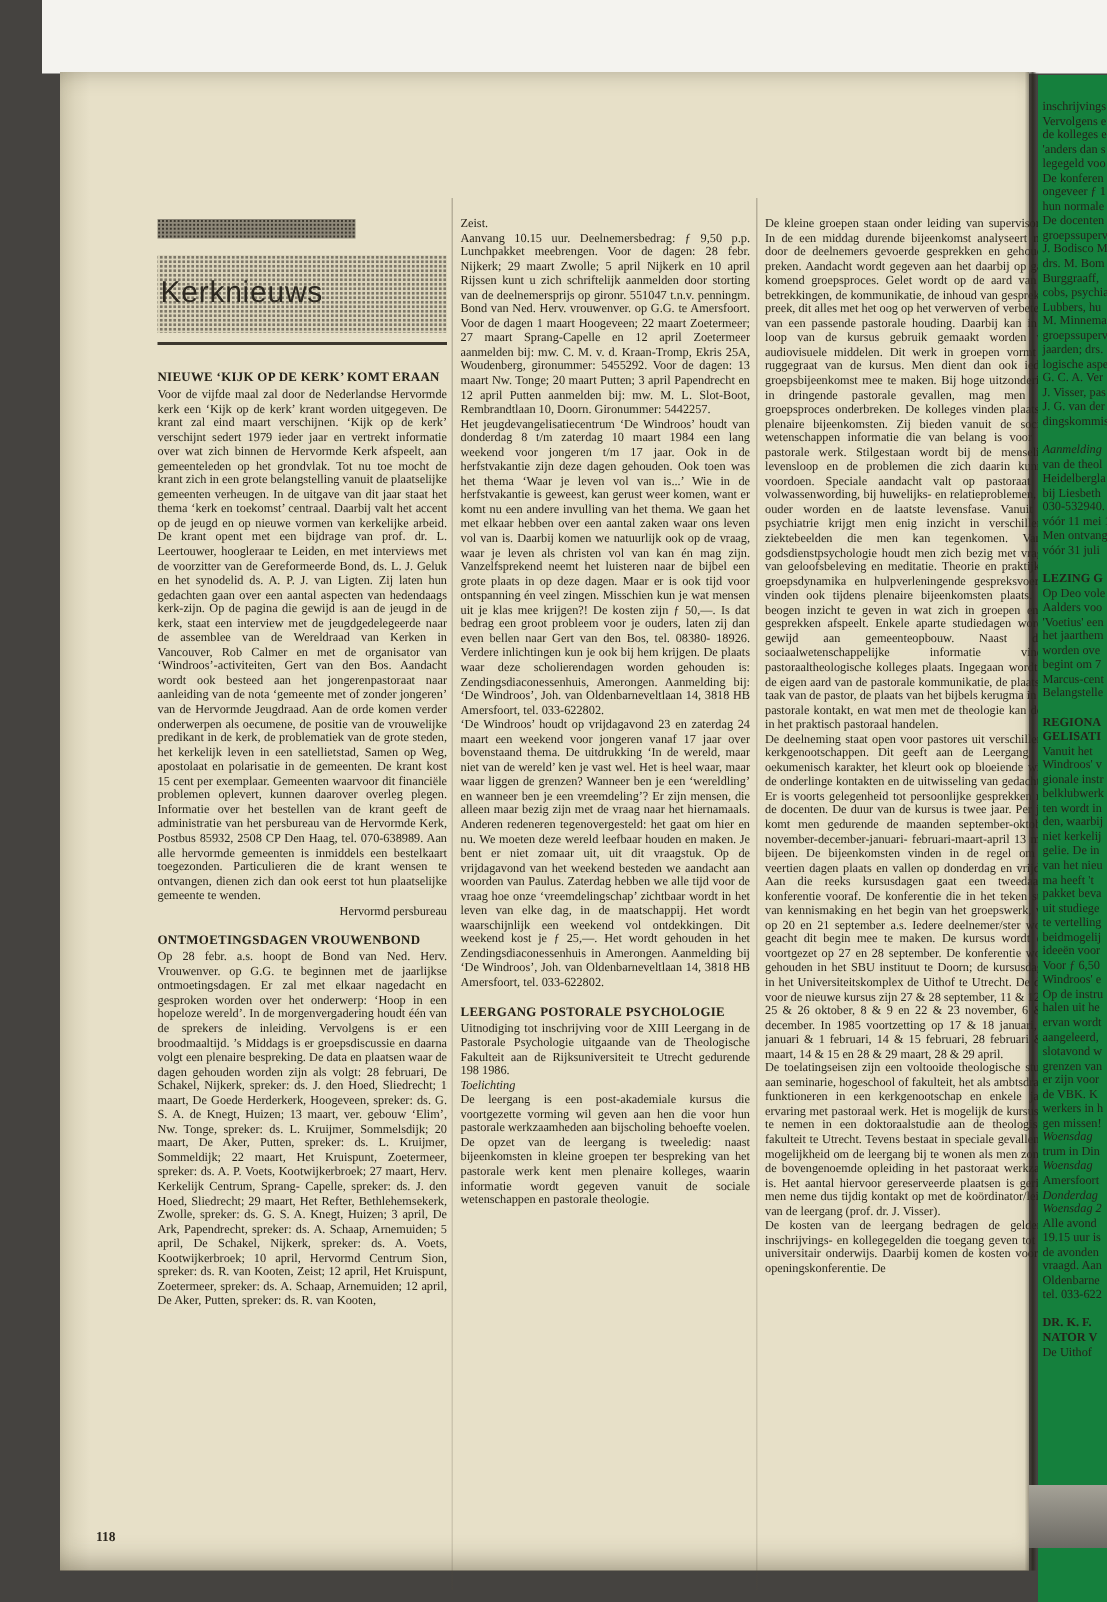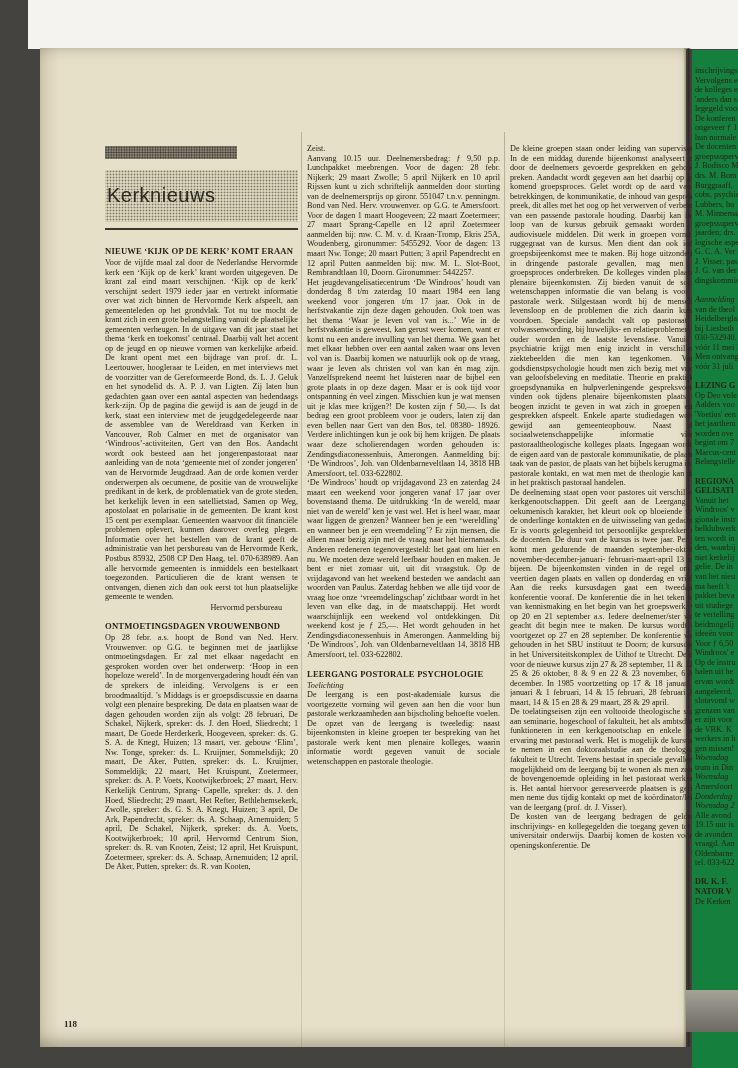--- a/index.html
+++ b/index.html
@@ -46,21 +46,21 @@
     background-size:3px 3px;
     display:flex;align-items:center;
   }
   .masthead .mtitle{
     font-family:"Liberation Sans", sans-serif;
     font-size:20px;color:#2c2820;padding-left:10px;letter-spacing:.5px;
   }
   .mrule{width:206px;height:2px;background:#3c372e;margin:6px 0 16px -8px;}
   .blk{margin:0;}
   .blk.h{font-weight:bold;font-size:8.6px;line-height:10px;margin:9px 0 2px 0;text-align:left;letter-spacing:.2px;}
-  .blk.by{text-align:right;margin:1px 16px 3px 0;}
+  .blk.by{text-align:right;margin:1px 0 3px 0;}
   .blk.pi{font-style:italic;}
   .pagenum{position:absolute;left:24px;top:971px;font-weight:bold;font-size:9px;color:#2c2820;}
   .edge-strip .ln{font-size:8.2px;line-height:9.55px;white-space:nowrap;color:#262218;padding-left:3px;}
   .edge-strip .ln.b{font-weight:bold;}
   .edge-strip .ln.i{font-style:italic;}
   .edge-strip .ln.g{height:9.55px;}
 </style>
 </head>
 <body>
 
@@ -81,20 +81,21 @@
         <div class="blk p">Op 28 febr. a.s. hoopt de Bond van Ned. Herv. Vrouwenver. op G.G. te beginnen met de jaarlijkse ontmoetingsdagen. Er zal met elkaar nagedacht en gesproken worden over het onderwerp: ‘Hoop in een hopeloze wereld’. In de morgenvergadering houdt één van de sprekers de inleiding. Vervolgens is er een broodmaaltijd. ’s Middags is er groepsdiscussie en daarna volgt een plenaire bespreking. De data en plaatsen waar de dagen gehouden worden zijn als volgt: 28 februari, De Schakel, Nijkerk, spreker: ds. J. den Hoed, Sliedrecht; 1 maart, De Goede Herderkerk, Hoogeveen, spreker: ds. G. S. A. de Knegt, Huizen; 13 maart, ver. gebouw ‘Elim’, Nw. Tonge, spreker: ds. L. Kruijmer, Sommelsdijk; 20 maart, De Aker, Putten, spreker: ds. L. Kruijmer, Sommeldijk; 22 maart, Het Kruispunt, Zoetermeer, spreker: ds. A. P. Voets, Kootwijkerbroek; 27 maart, Herv. Kerkelijk Centrum, Sprang- Capelle, spreker: ds. J. den Hoed, Sliedrecht; 29 maart, Het Refter, Bethlehemsekerk, Zwolle, spreker: ds. G. S. A. Knegt, Huizen; 3 april, De Ark, Papendrecht, spreker: ds. A. Schaap, Arnemuiden; 5 april, De Schakel, Nijkerk, spreker: ds. A. Voets, Kootwijkerbroek; 10 april, Hervormd Centrum Sion, spreker: ds. R. van Kooten, Zeist; 12 april, Het Kruispunt, Zoetermeer, spreker: ds. A. Schaap, Arnemuiden; 12 april, De Aker, Putten, spreker: ds. R. van Kooten,</div>
       </div>
   </div>
   <div class="col col2">
     <div id="col2">
         <div class="blk p">Zeist.</div>
         <div class="blk p">Aanvang 10.15 uur. Deelnemersbedrag: ƒ 9,50 p.p. Lunchpakket meebrengen. Voor de dagen: 28 febr. Nijkerk; 29 maart Zwolle; 5 april Nijkerk en 10 april Rijssen kunt u zich schriftelijk aanmelden door storting van de deelnemersprijs op gironr. 551047 t.n.v. penningm. Bond van Ned. Herv. vrouwenver. op G.G. te Amersfoort. Voor de dagen 1 maart Hoogeveen; 22 maart Zoetermeer; 27 maart Sprang-Capelle en 12 april Zoetermeer aanmelden bij: mw. C. M. v. d. Kraan-Tromp, Ekris 25A, Woudenberg, gironummer: 5455292. Voor de dagen: 13 maart Nw. Tonge; 20 maart Putten; 3 april Papendrecht en 12 april Putten aanmelden bij: mw. M. L. Slot-Boot, Rembrandtlaan 10, Doorn. Gironummer: 5442257.</div>
         <div class="blk p">Het jeugdevangelisatiecentrum ‘De Windroos’ houdt van donderdag 8 t/m zaterdag 10 maart 1984 een lang weekend voor jongeren t/m 17 jaar. Ook in de herfstvakantie zijn deze dagen gehouden. Ook toen was het thema ‘Waar je leven vol van is...’ Wie in de herfstvakantie is geweest, kan gerust weer komen, want er komt nu een andere invulling van het thema. We gaan het met elkaar hebben over een aantal zaken waar ons leven vol van is. Daarbij komen we natuurlijk ook op de vraag, waar je leven als christen vol van kan én mag zijn. Vanzelfsprekend neemt het luisteren naar de bijbel een grote plaats in op deze dagen. Maar er is ook tijd voor ontspanning én veel zingen. Misschien kun je wat mensen uit je klas mee krijgen?! De kosten zijn ƒ 50,—. Is dat bedrag een groot probleem voor je ouders, laten zij dan even bellen naar Gert van den Bos, tel. 08380- 18926. Verdere inlichtingen kun je ook bij hem krijgen. De plaats waar deze scholierendagen worden gehouden is: Zendingsdiaconessenhuis, Amerongen. Aanmelding bij: ‘De Windroos’, Joh. van Oldenbarneveltlaan 14, 3818 HB Amersfoort, tel. 033-622802.</div>
         <div class="blk p">‘De Windroos’ houdt op vrijdagavond 23 en zaterdag 24 maart een weekend voor jongeren vanaf 17 jaar over bovenstaand thema. De uitdrukking ‘In de wereld, maar niet van de wereld’ ken je vast wel. Het is heel waar, maar waar liggen de grenzen? Wanneer ben je een ‘wereldling’ en wanneer ben je een vreemdeling’? Er zijn mensen, die alleen maar bezig zijn met de vraag naar het hiernamaals. Anderen redeneren tegenovergesteld: het gaat om hier en nu. We moeten deze wereld leefbaar houden en maken. Je bent er niet zomaar uit, uit dit vraagstuk. Op de vrijdagavond van het weekend besteden we aandacht aan woorden van Paulus. Zaterdag hebben we alle tijd voor de vraag hoe onze ‘vreemdelingschap’ zichtbaar wordt in het leven van elke dag, in de maatschappij. Het wordt waarschijnlijk een weekend vol ontdekkingen. Dit weekend kost je ƒ 25,—. Het wordt gehouden in het Zendingsdiaconessenhuis in Amerongen. Aanmelding bij ‘De Windroos’, Joh. van Oldenbarneveltlaan 14, 3818 HB Amersfoort, tel. 033-622802.</div>
         <div class="blk h">LEERGANG POSTORALE PSYCHOLOGIE</div>
+        <div class="blk p">Uitnodiging tot inschrijving voor de XIII Leergang in de Pastorale Psychologie uitgaande van de Theologische Fakulteit aan de Rijksuniversiteit te Utrecht gedurende 198  1986.</div>
         <div class="blk pi">Toelichting</div>
         <div class="blk p">De leergang is een post-akademiale kursus die voortgezette vorming wil geven aan hen die voor hun pastorale werkzaamheden aan bijscholing behoefte voelen. De opzet van de leergang is tweeledig: naast bijeenkomsten in kleine groepen ter bespreking van het pastorale werk kent men plenaire kolleges, waarin informatie wordt gegeven vanuit de sociale wetenschappen en pastorale theologie.</div>
       </div>
   </div>
   <div class="col col3">
     <div id="col3">
         <div class="blk p">De kleine groepen staan onder leiding van supervisoren. In de een middag durende bijeenkomst analyseert men door de deelnemers gevoerde gesprekken en gehouden preken. Aandacht wordt gegeven aan het daarbij op gang komend groepsproces. Gelet wordt op de aard van de betrekkingen, de kommunikatie, de inhoud van gesprek en preek, dit alles met het oog op het verwerven of verbeteren van een passende pastorale houding. Daarbij kan in de loop van de kursus gebruik gemaakt worden van audiovisuele middelen. Dit werk in groepen vormt de ruggegraat van de kursus. Men dient dan ook iedere groepsbijeenkomst mee te maken. Bij hoge uitzondering, in dringende pastorale gevallen, mag men het groepsproces onderbreken. De kolleges vinden plaats in plenaire bijeenkomsten. Zij bieden vanuit de sociale wetenschappen informatie die van belang is voor het pastorale werk. Stilgestaan wordt bij de menselijke levensloop en de problemen die zich daarin kunnen voordoen. Speciale aandacht valt op pastoraat bij volwassenwording, bij huwelijks- en relatieproblemen, het ouder worden en de laatste levensfase. Vanuit de psychiatrie krijgt men enig inzicht in verschillende ziektebeelden die men kan tegenkomen. Vanuit godsdienstpsychologie houdt men zich bezig met vragen van geloofsbeleving en meditatie. Theorie en praktijk in groepsdynamika en hulpverleningende gespreksvoering vinden ook tijdens plenaire bijeenkomsten plaats. Zij beogen inzicht te geven in wat zich in groepen en in gesprekken afspeelt. Enkele aparte studiedagen worden gewijd aan gemeenteopbouw. Naast deze sociaalwetenschappelijke informatie vinden pastoraaltheologische kolleges plaats. Ingegaan wordt op de eigen aard van de pastorale kommunikatie, de plaats en taak van de pastor, de plaats van het bijbels kerugma in het pastorale kontakt, en wat men met de theologie kan doen in het praktisch pastoraal handelen.</div>
         <div class="blk p">De deelneming staat open voor pastores uit verschillende kerkgenootschappen. Dit geeft aan de Leergang een oekumenisch karakter, het kleurt ook op bloeiende wijze de onderlinge kontakten en de uitwisseling van gedachten. Er is voorts gelegenheid tot persoonlijke gesprekken met de docenten. De duur van de kursus is twee jaar. Per jaar komt men gedurende de maanden september-oktober-november-december-januari- februari-maart-april 13 maal bijeen. De bijeenkomsten vinden in de regel om de veertien dagen plaats en vallen op donderdag en vrijdag. Aan die reeks kursusdagen gaat een tweedaagse konferentie vooraf. De konferentie die in het teken staat van kennismaking en het begin van het groepswerk, valt op 20 en 21 september a.s. Iedere deelnemer/ster wordt geacht dit begin mee te maken. De kursus wordt dan voortgezet op 27 en 28 september. De konferentie wordt gehouden in het SBU instituut te Doorn; de kursusdagen in het Universiteitskomplex de Uithof te Utrecht. De data voor de nieuwe kursus zijn 27 &amp; 28 september, 11 &amp; 12 en 25 &amp; 26 oktober, 8 &amp; 9 en 22 &amp; 23 november, 6 &amp; 7 december. In 1985 voortzetting op 17 &amp; 18 januari, 31 januari &amp; 1 februari, 14 &amp; 15 februari, 28 februari &amp; 1 maart, 14 &amp; 15 en 28 &amp; 29 maart, 28 &amp; 29 april.</div>
         <div class="blk p">De toelatingseisen zijn een voltooide theologische studie aan seminarie, hogeschool of fakulteit, het als ambtsdrager funktioneren in een kerkgenootschap en enkele jaren ervaring met pastoraal werk. Het is mogelijk de kursus op te nemen in een doktoraalstudie aan de theologische fakulteit te Utrecht. Tevens bestaat in speciale gevallen de mogelijkheid om de leergang bij te wonen als men zonder de bovengenoemde opleiding in het pastoraat werkzaam is. Het aantal hiervoor gereserveerde plaatsen is gering; men neme dus tijdig kontakt op met de koördinator/leider van de leergang (prof. dr. J. Visser).</div>
         <div class="blk p">De kosten van de leergang bedragen de geldende inschrijvings- en kollegegelden die toegang geven tot het universitair onderwijs. Daarbij komen de kosten voor de openingskonferentie. De</div>
@@ -188,16 +189,16 @@
       <div class="ln i">Woensdag 2</div>
       <div class="ln ">Alle avond</div>
       <div class="ln ">19.15 uur is</div>
       <div class="ln ">de avonden</div>
       <div class="ln ">vraagd. Aan</div>
       <div class="ln ">Oldenbarne</div>
       <div class="ln ">tel. 033-622</div>
       <div class="ln g"></div>
       <div class="ln b">DR. K. F.</div>
       <div class="ln b">NATOR V</div>
-      <div class="ln ">De Kerken</div>
+      <div class="ln ">De Uithof</div>
     </div>
 </div>
 <div class="edge-curl"></div>
 
 </body></html>

